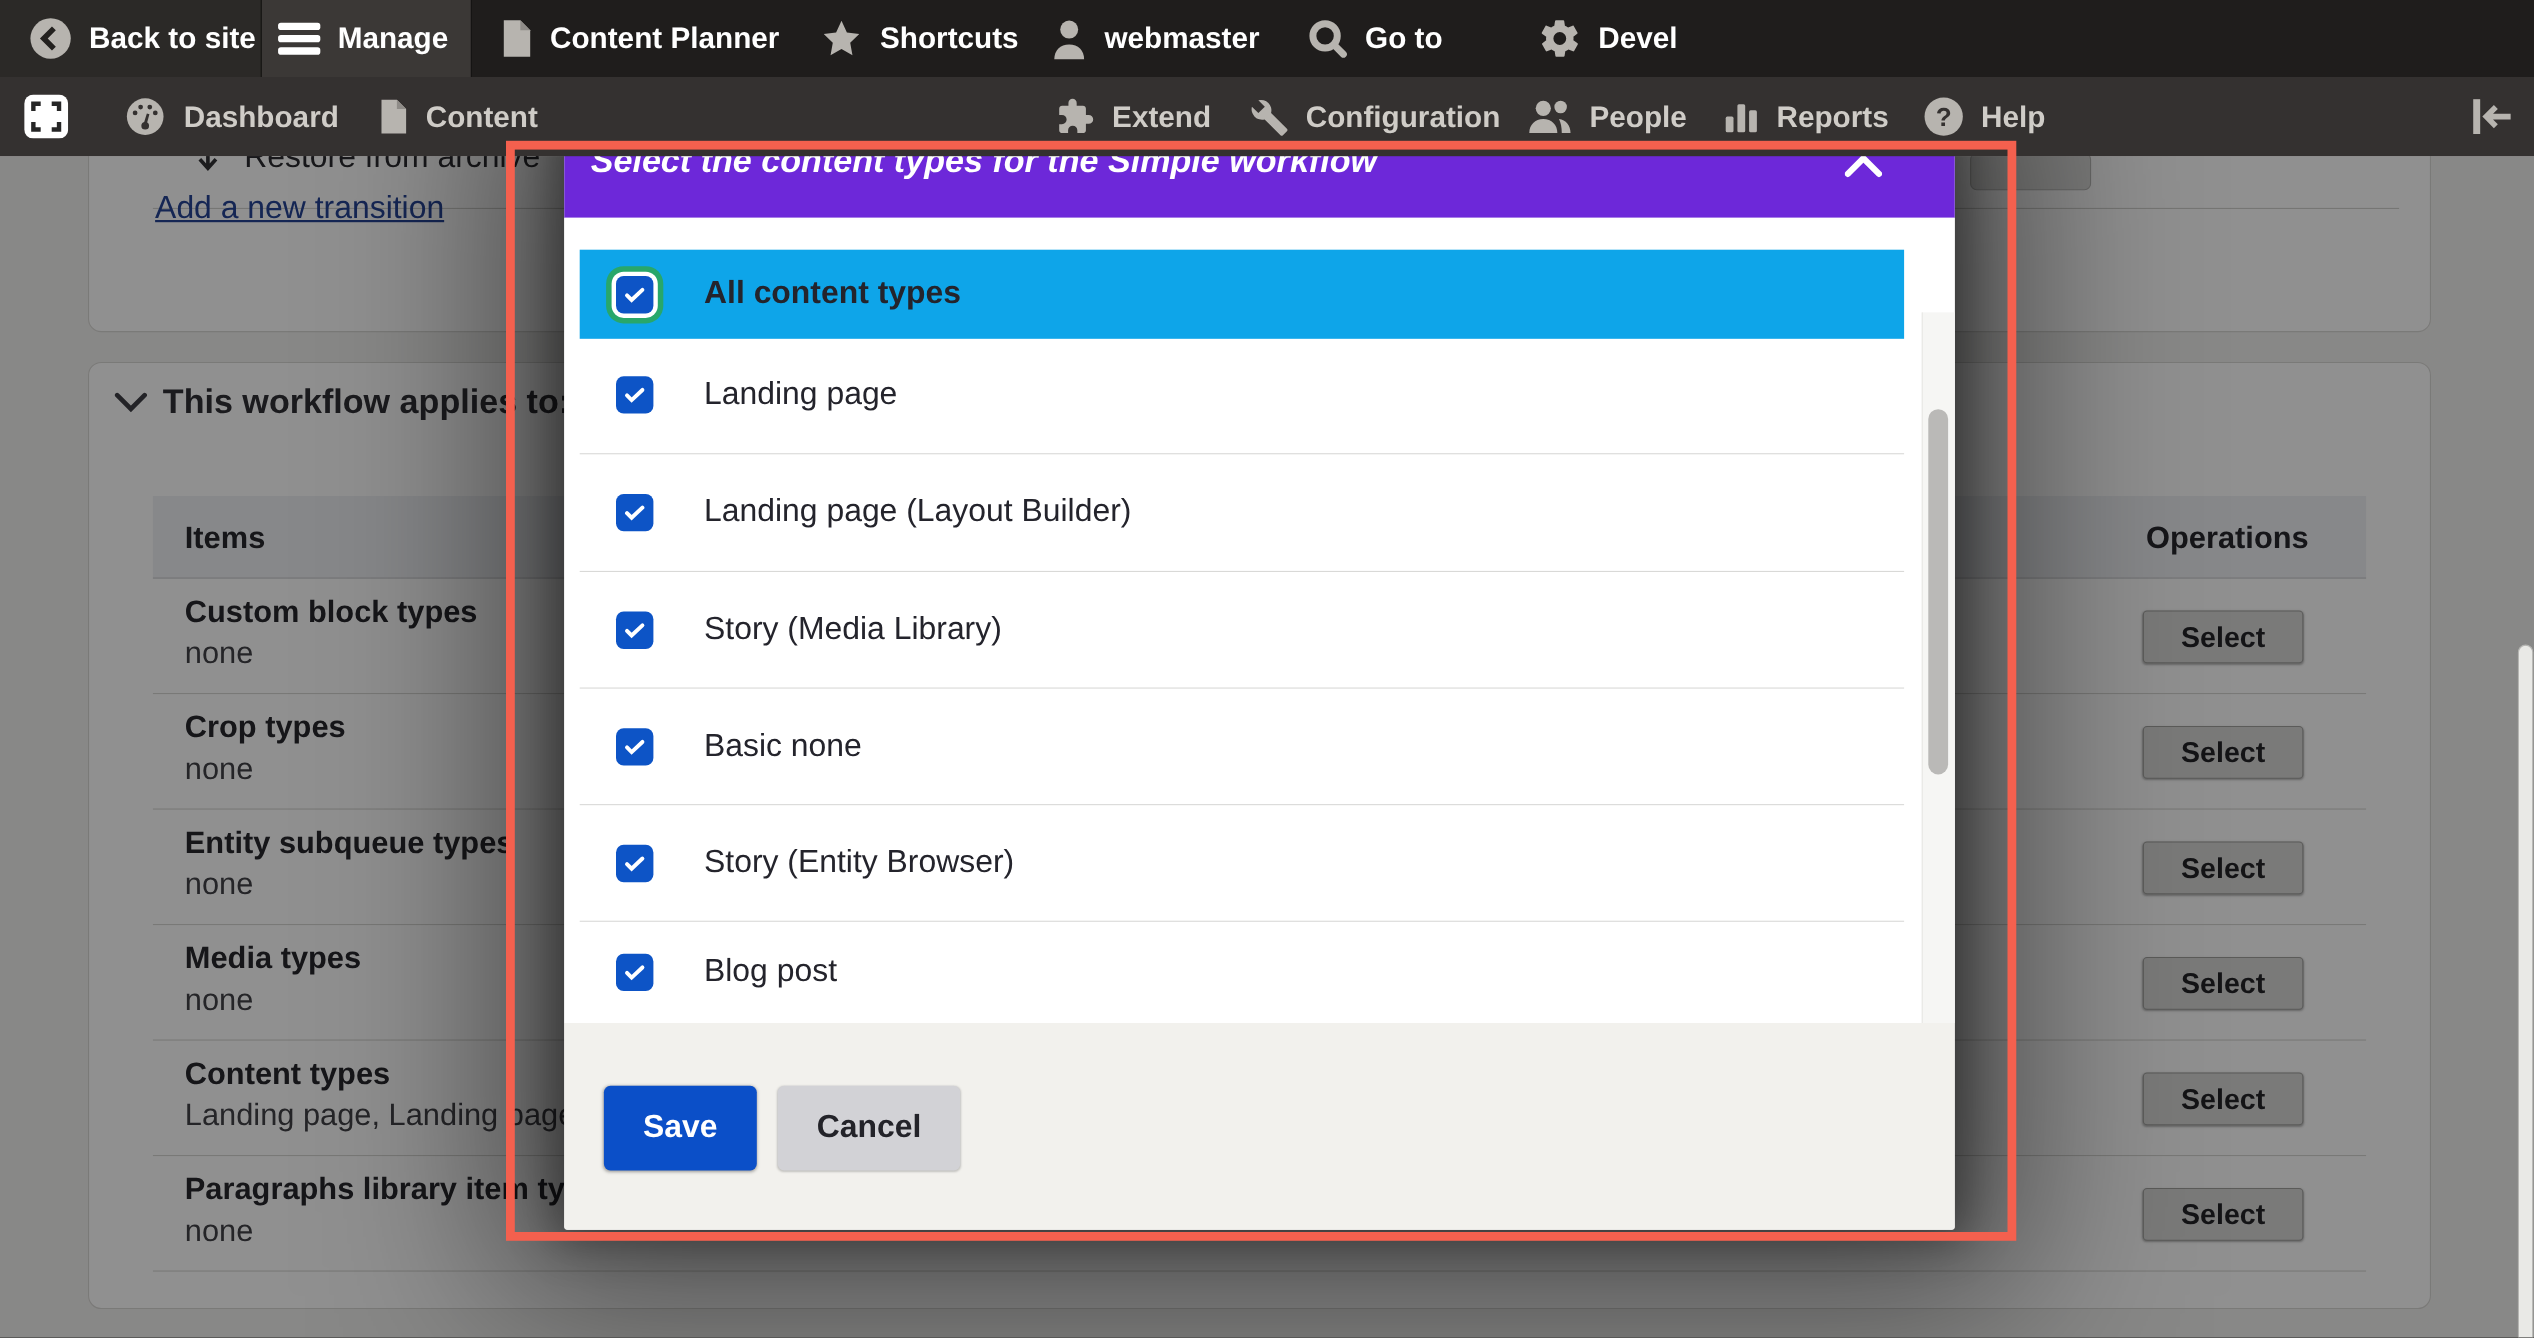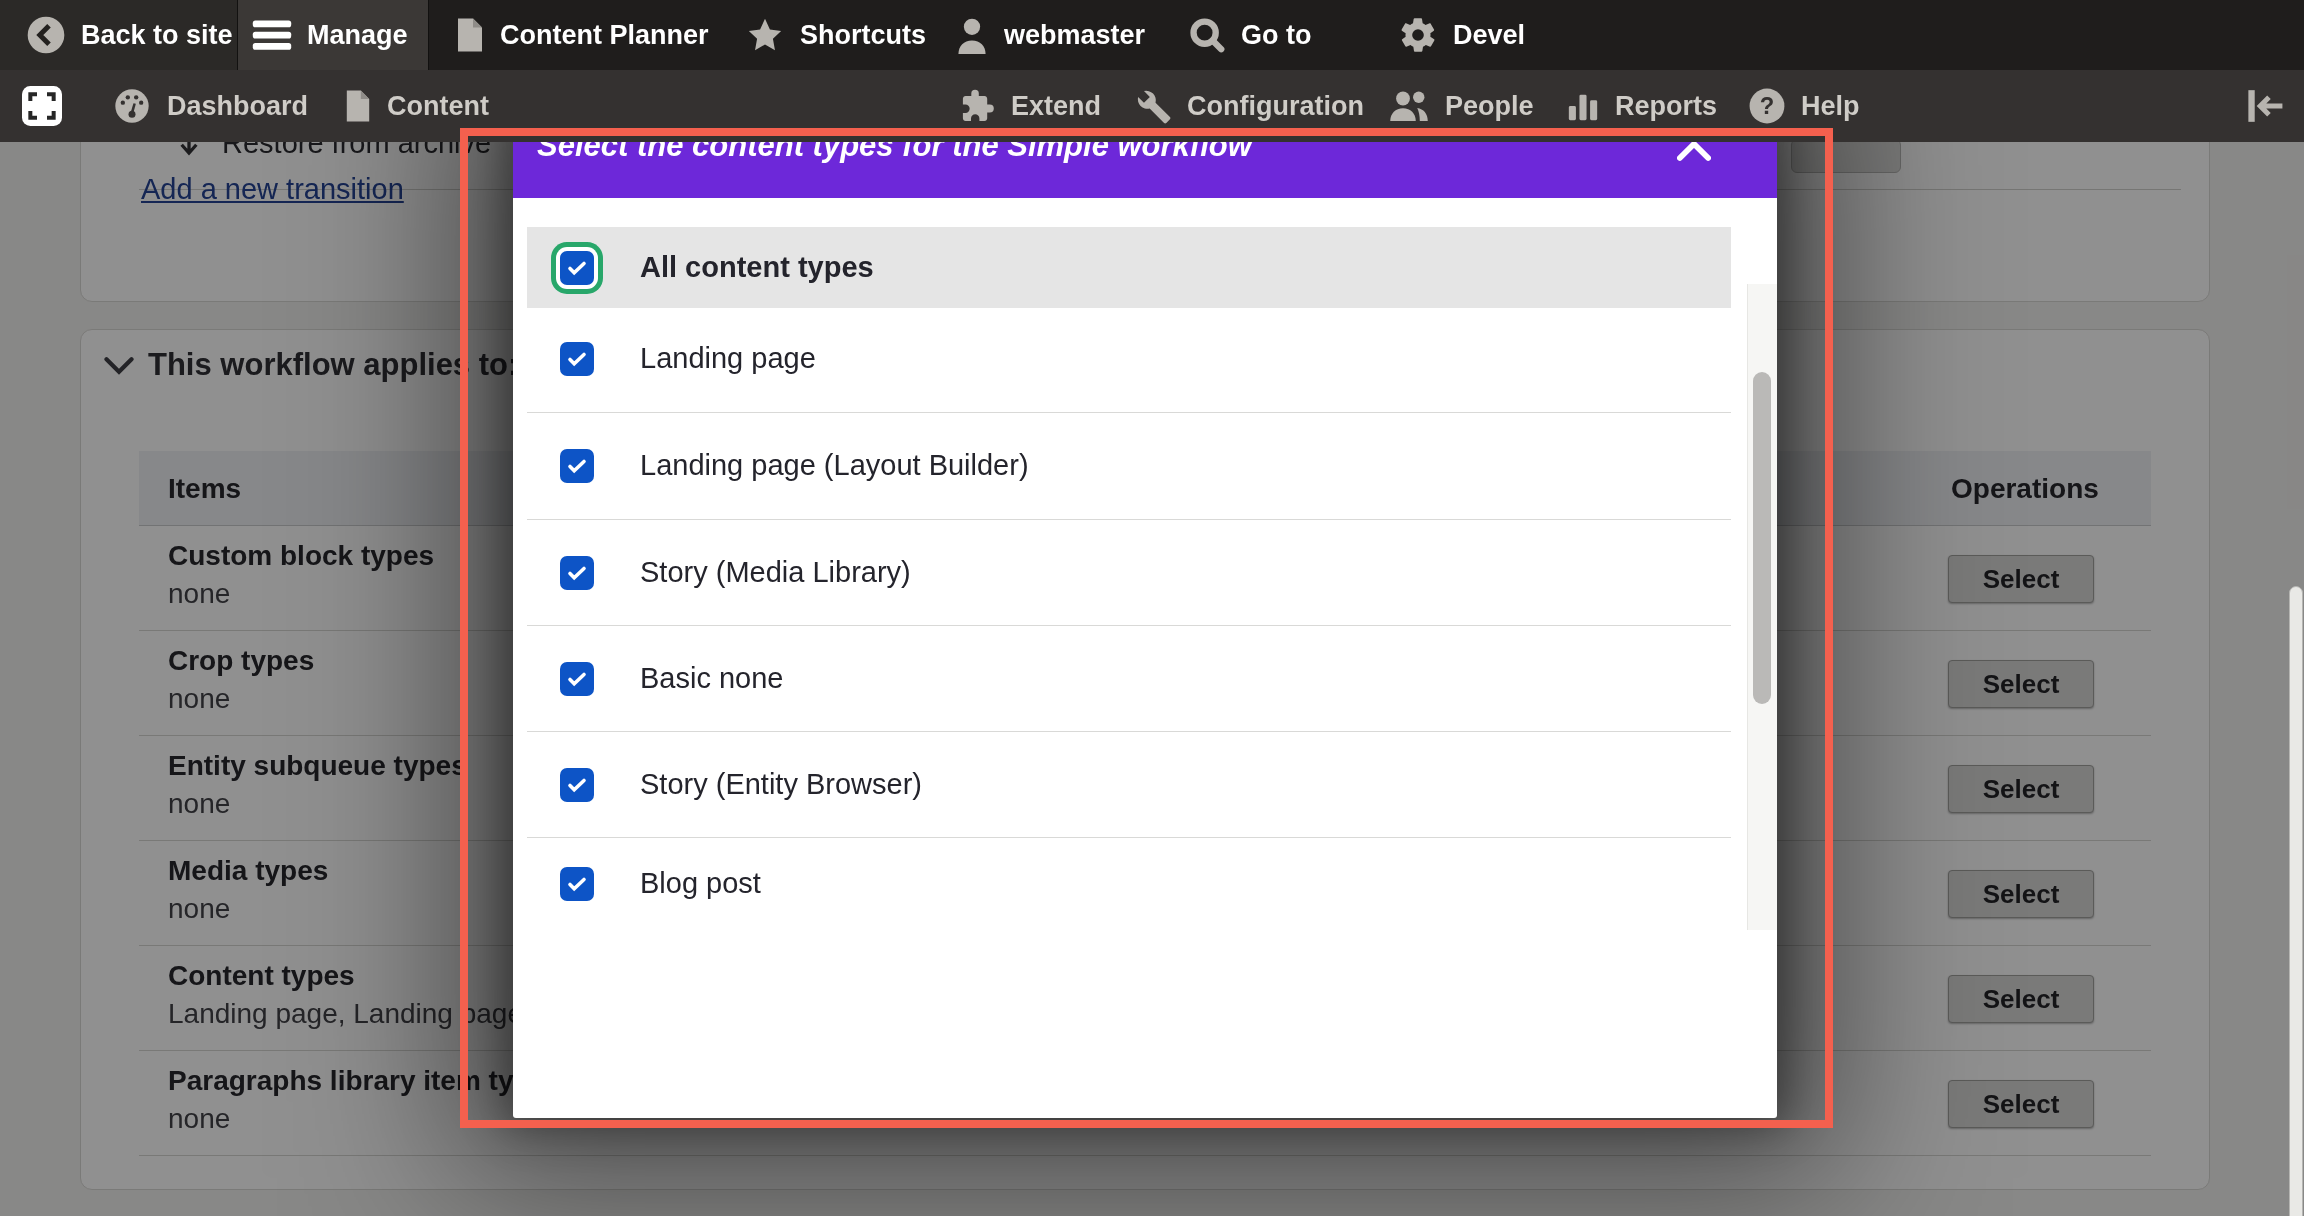--- a/index.html
+++ b/index.html
@@ -61,21 +61,21 @@
   #dialog { position:absolute; left:513px; top:112px; width:1264px; height:1006px; background:#fff;
     border-radius:3px; z-index:30; box-shadow:0 0 160px 60px rgba(0,0,0,0.5), 0 0 40px 10px rgba(0,0,0,0.35); }
   #dialog-titlebar { position:absolute; left:0; top:0; width:1264px; height:86px; background:#6d28d9;
     overflow:hidden; border-radius:3px 3px 0 0;font-style:italic; }
   #dialog-title { position:absolute; left:24px; top:16px; color:#fff; font-size:31px; font-weight:bold; white-space:nowrap; }
   #dialog-collapse { position:absolute; left:1164px; top:28px; width:34px; height:22px; cursor:pointer; }
 
   #dialog-list { position:absolute; left:0; top:86px; width:1264px; height:732px; background:#fff; overflow:hidden; }
   .opt-row { position:absolute; left:14px; width:1204px; }
   .opt-row.bordered { border-bottom:1px solid #d9d9d7; }
-  .opt-highlight { background:#e5e5e5;text-align:right; }
+  .opt-highlight { background:#0ea5e9;text-align:right; }
   .opt-check { position:absolute; left:33px; top:50%; margin-top:-17px; width:34px; height:34px;
     background:#0d54c6; border-radius:7px; display:flex; align-items:center; justify-content:center; }
   .opt-check.focused { box-shadow:0 0 0 4px #fff, 0 0 0 9px #28a76a; }
   .opt-label { position:absolute; left:113px; top:50%; transform:translateY(-52%);
     font-size:29px; color:#24242c; white-space:nowrap; }
   .opt-label.bold { font-weight:bold; }
 
   #dialog-scrolltrack { position:absolute; right:0; top:86px; width:30px; height:732px;
     background:#f6f6f4; border-left:1px solid #e7e7e4; }
   #dialog-scrollthumb { position:absolute; right:6px; top:88px; width:18px; height:332px;
@@ -420,17 +420,21 @@
             </svg>
         </span>
         <span class="opt-label">Blog post</span>
       </div>
 
       <div id="dialog-scrolltrack">
         <div id="dialog-scrollthumb"></div>
       </div>
     </div>
 
+    <div id="dialog-footer">
+      <button id="save-btn">Save</button>
+      <button id="cancel-btn">Cancel</button>
+    </div>
   </div>
 
   <div id="annotation-rect"></div>
 
 </div>
 
 </body></html>

